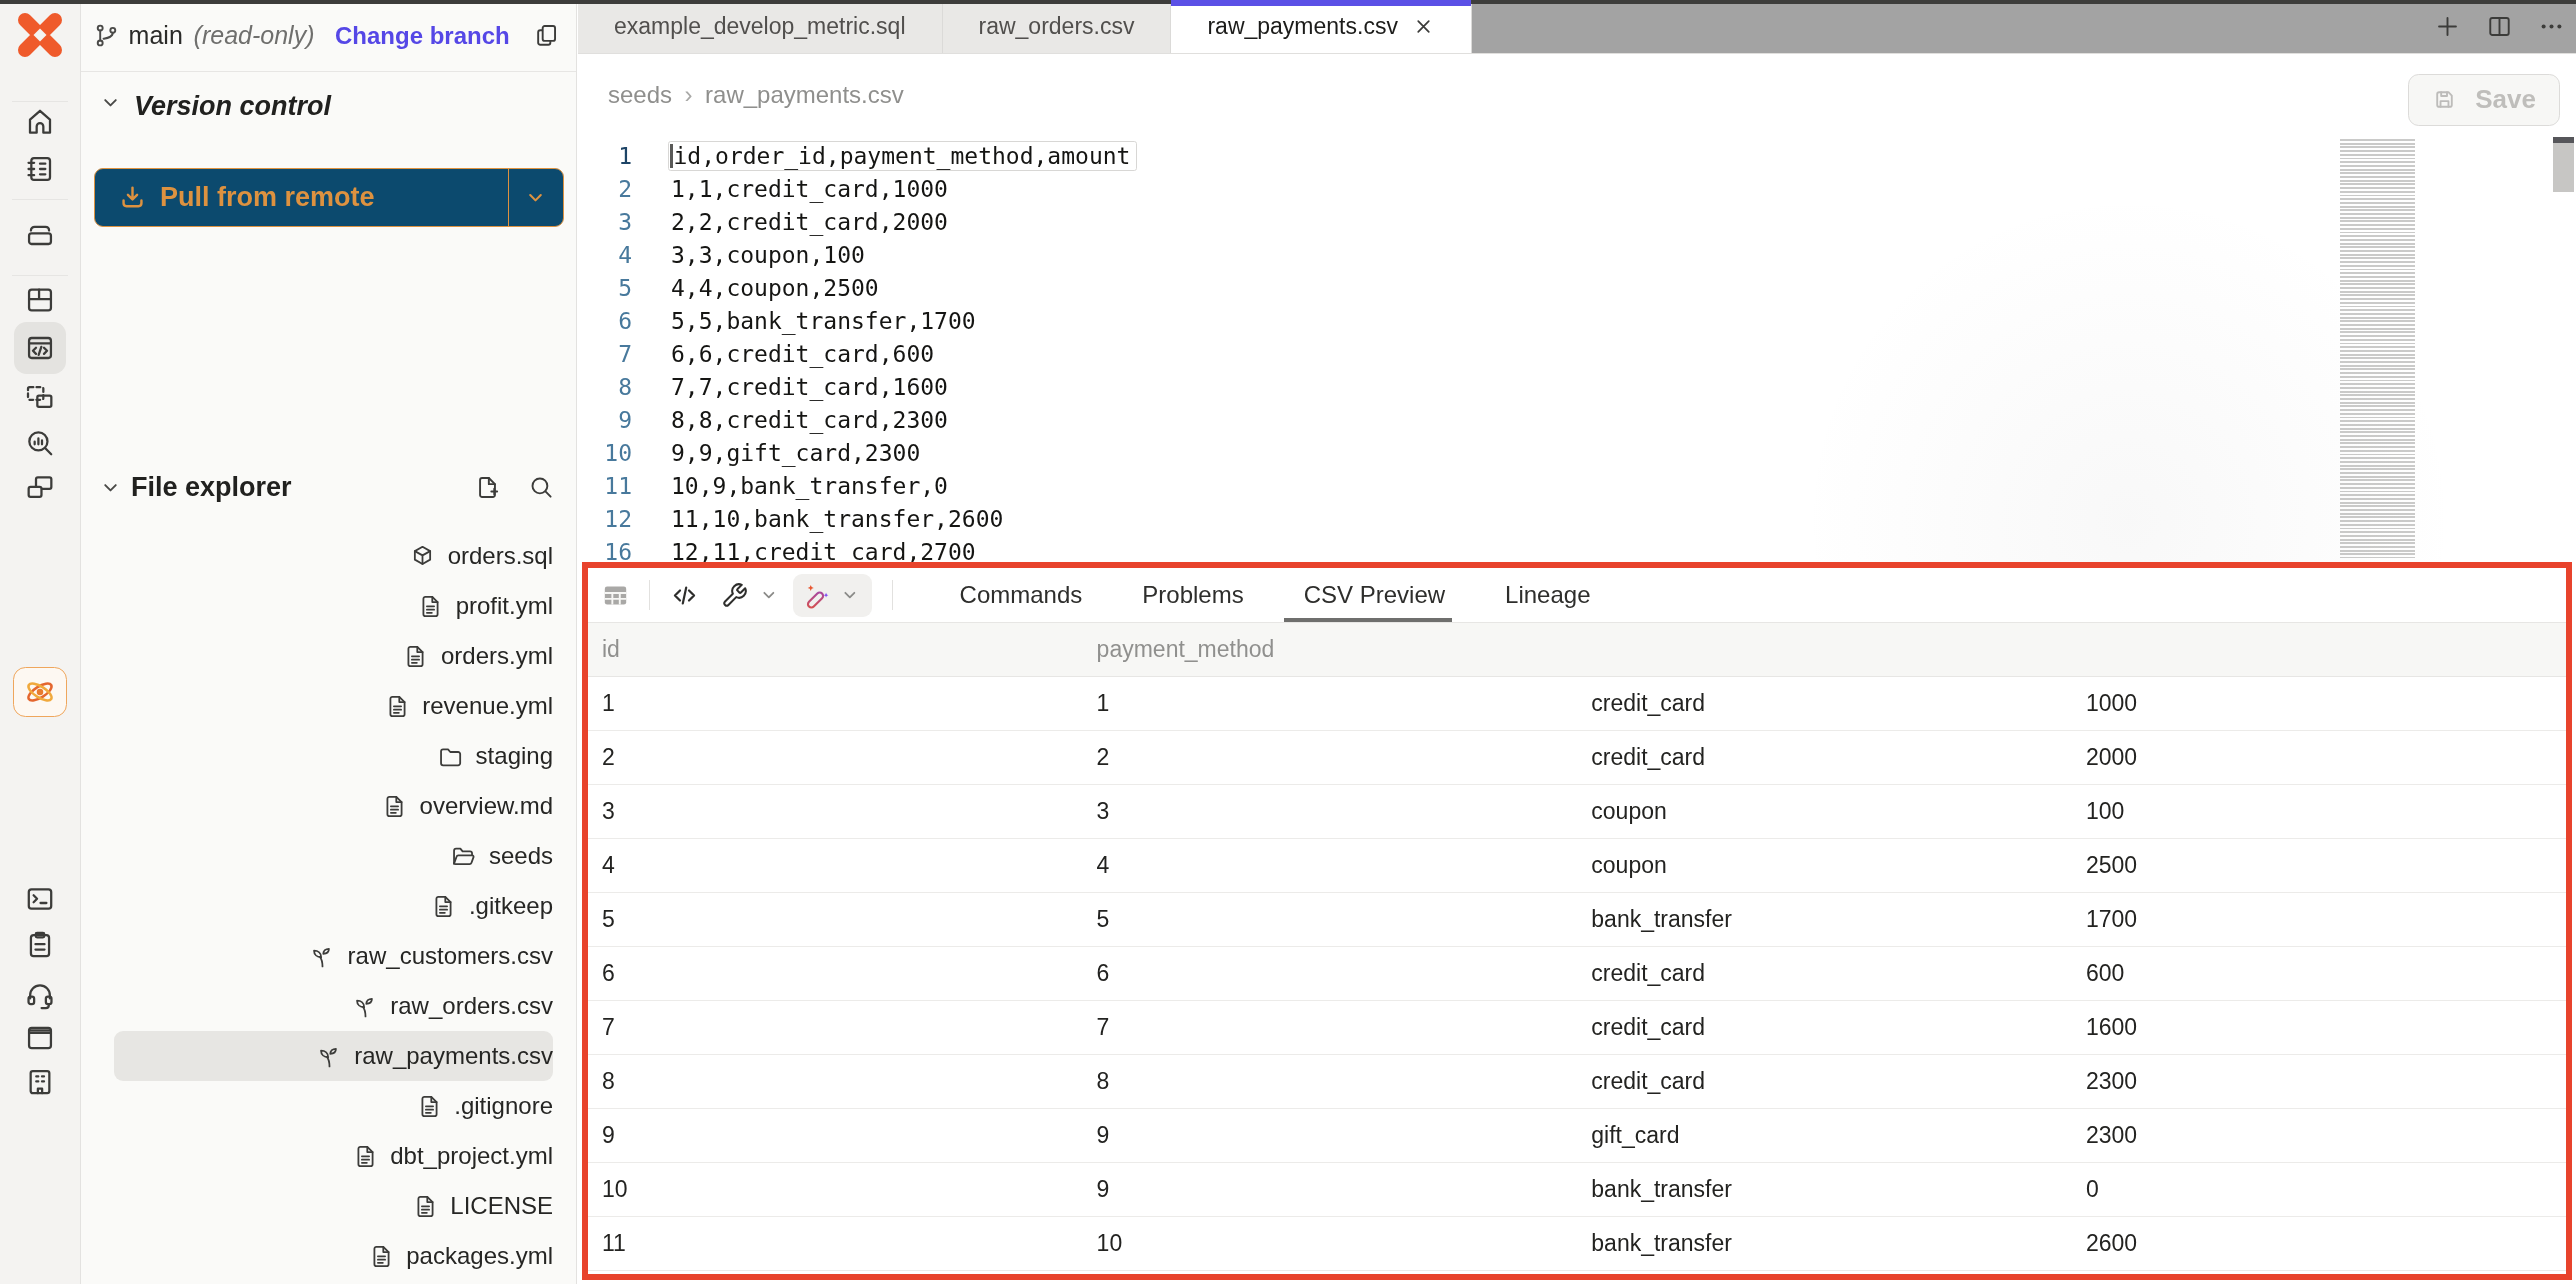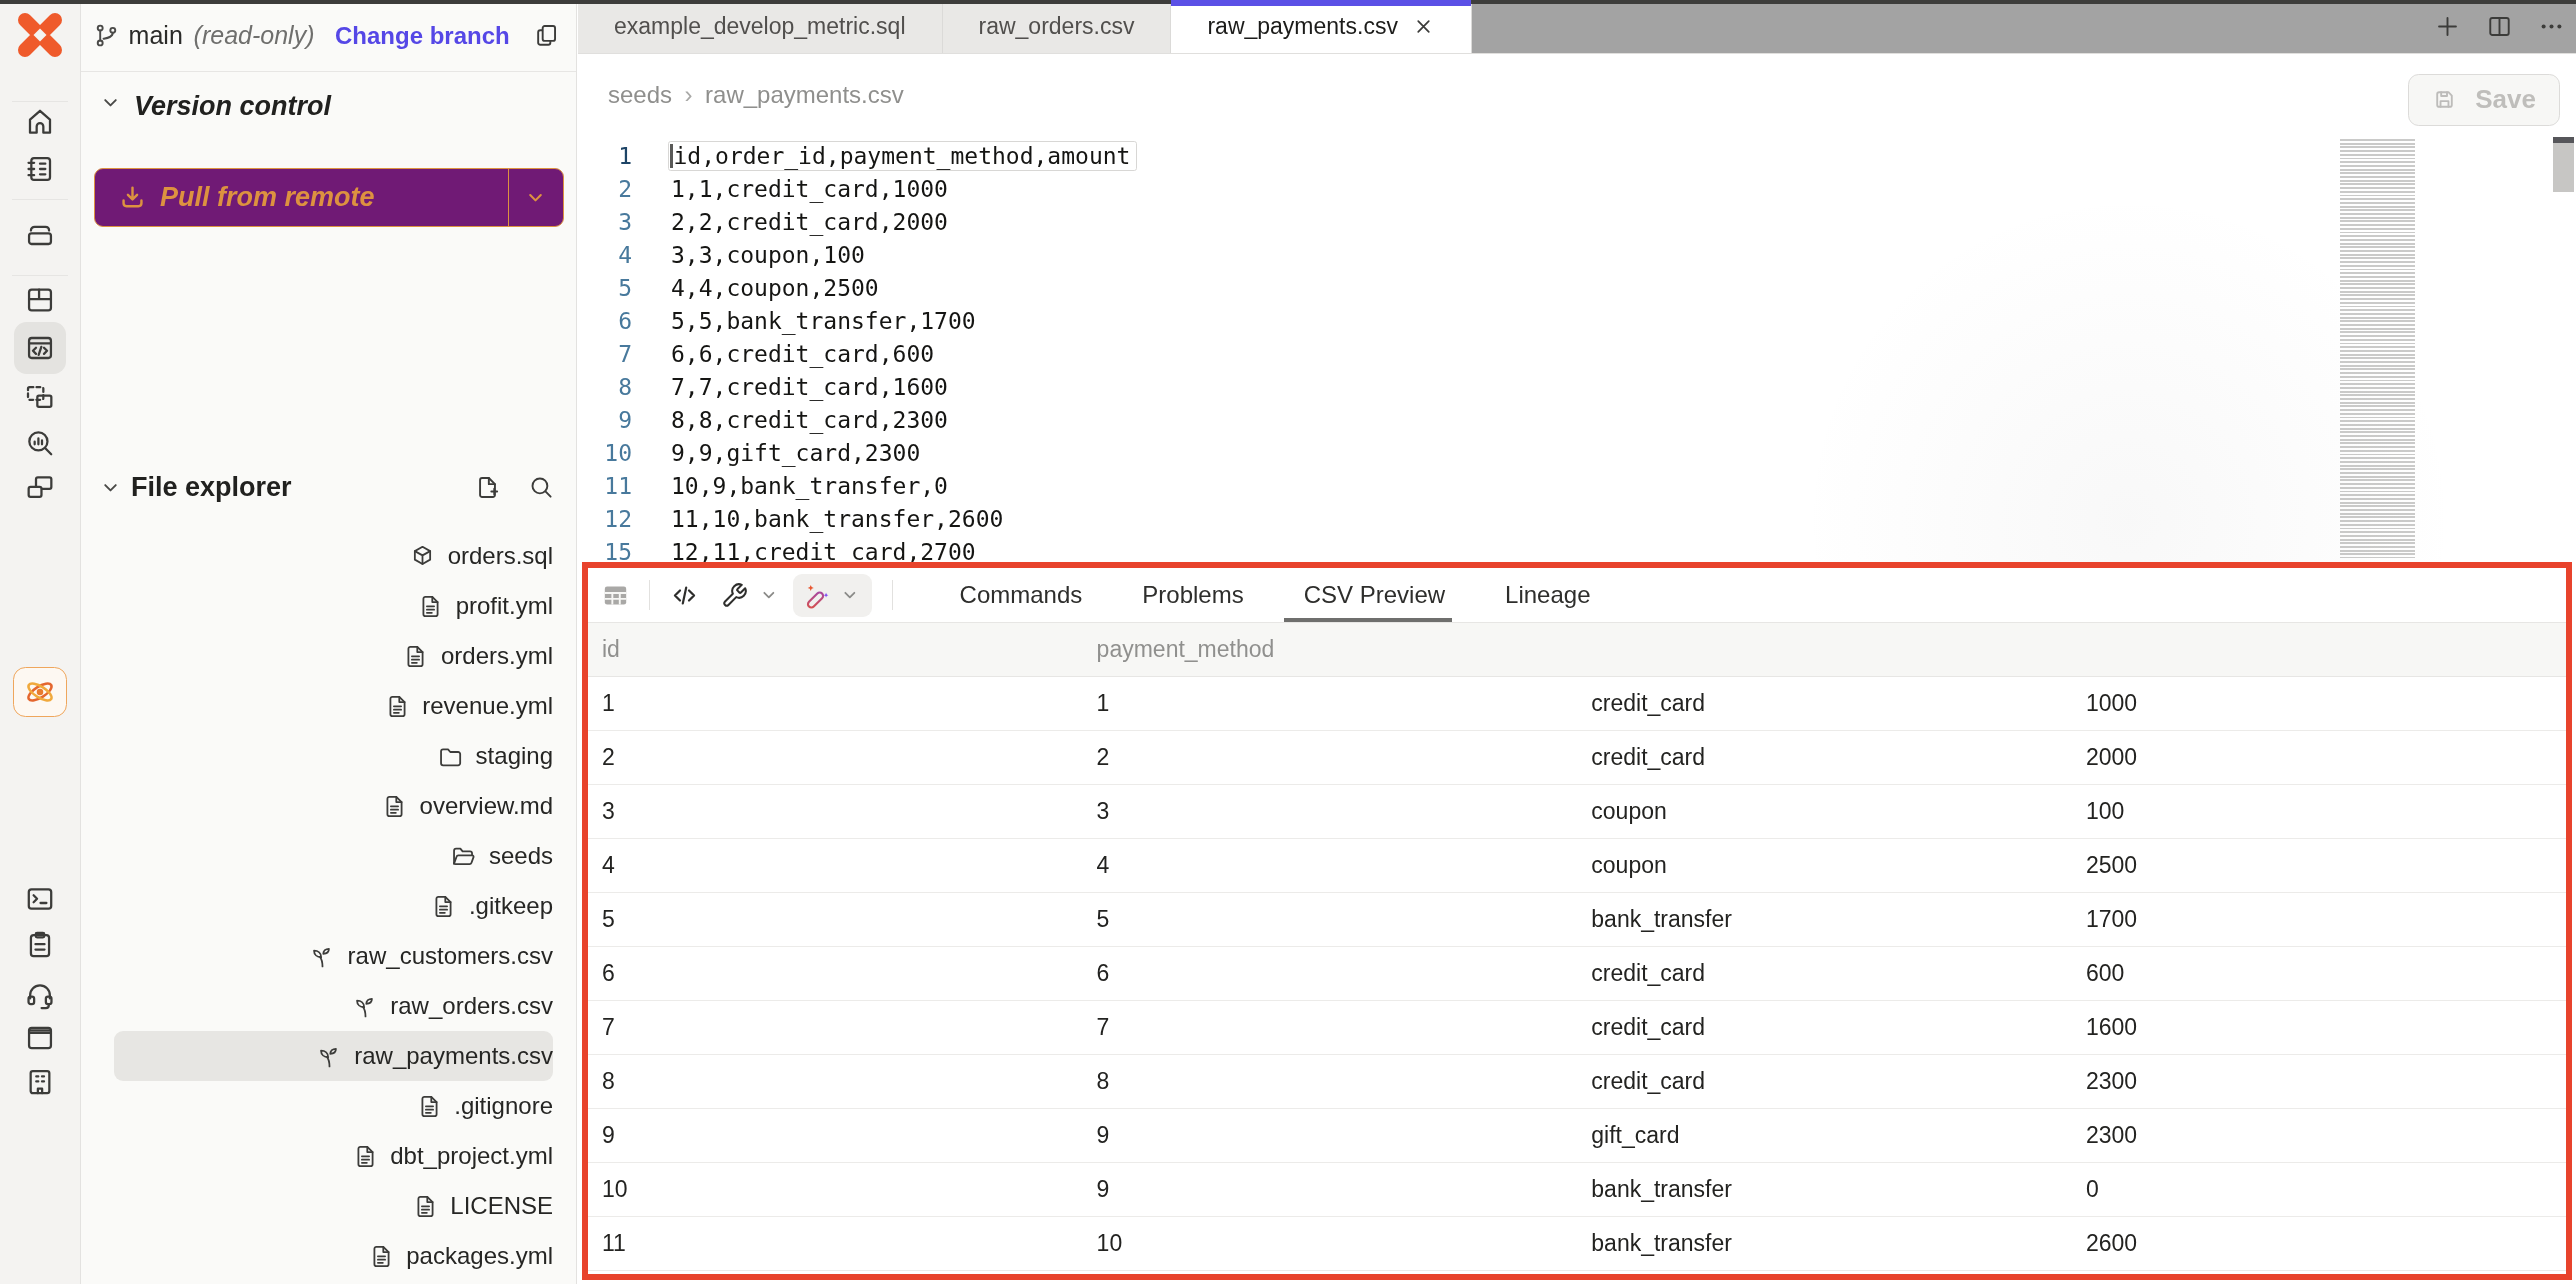--- a/index.html
+++ b/index.html
@@ -29,21 +29,21 @@
   .branch-name { font-size:25px; color:#2b2b29; }
   .branch-mode { font-size:25px; font-style:italic; color:#6f6f6d; margin-left:1.8px; }
   .change-branch { margin-left:auto; font-size:24px; font-weight:700; color:#5547e6; cursor:pointer; }
   .copy-ic { width:27px; height:27px; color:#3c3c3a; margin-left:14.3px; flex:0 0 auto; }
 
   .vc-header { position:absolute; top:91px; left:18px; height:41px; display:flex; align-items:flex-start; gap:12px;font-style:italic; }
   .sec-chev { width:23px; height:23px; color:#4a4a48; }
   .sec-title { font-size:27px; font-weight:700; color:#21211f; }
 
   .pull-btn { position:absolute; top:168px; left:12.5px; width:470px; height:59px; border:1.8px solid #dd9240;
-              border-radius:9px; display:flex; align-items:stretch; background:#701a75; cursor:pointer;font-style:italic; }
+              border-radius:9px; display:flex; align-items:stretch; background:#0c4a6e; cursor:pointer; }
   .pull-main { flex:1; display:flex; align-items:center; gap:13.4px; padding-left:23px; }
   .pull-ic { width:29px; height:29px; color:#dd9240; }
   .pull-label { font-size:27px; font-weight:700; color:#dd9240; }
   .pull-split { width:55px; border-left:1.8px solid #dd9240; display:flex; align-items:center; justify-content:center; }
   .pull-chev { width:23px; height:23px; color:#dd9240; }
 
   .fe-header { position:absolute; top:467px; left:18px; right:21.5px; height:41px; display:flex; align-items:center; gap:9px; }
   .fe-actions { margin-left:auto; display:flex; gap:27px; }
   .fe-act-ic { width:27px; height:27px; color:#3c3c3a; cursor:pointer; }
 
@@ -585,21 +585,21 @@
           </div>
           <div class="cl">
             <span class="ln">11</span>
             <span class="txt">10,9,bank_transfer,0</span>
           </div>
           <div class="cl">
             <span class="ln">12</span>
             <span class="txt">11,10,bank_transfer,2600</span>
           </div>
           <div class="cl">
-            <span class="ln">15</span>
+            <span class="ln">16</span>
             <span class="txt">12,11,credit_card,2700</span>
           </div>
         </div>
       <div class="minimap"></div>
       <div class="vscroll"></div>
     </div>
 
     <div class="bottom-panel">
       <div class="bp-toolbar">
         <span class="bp-ic">

